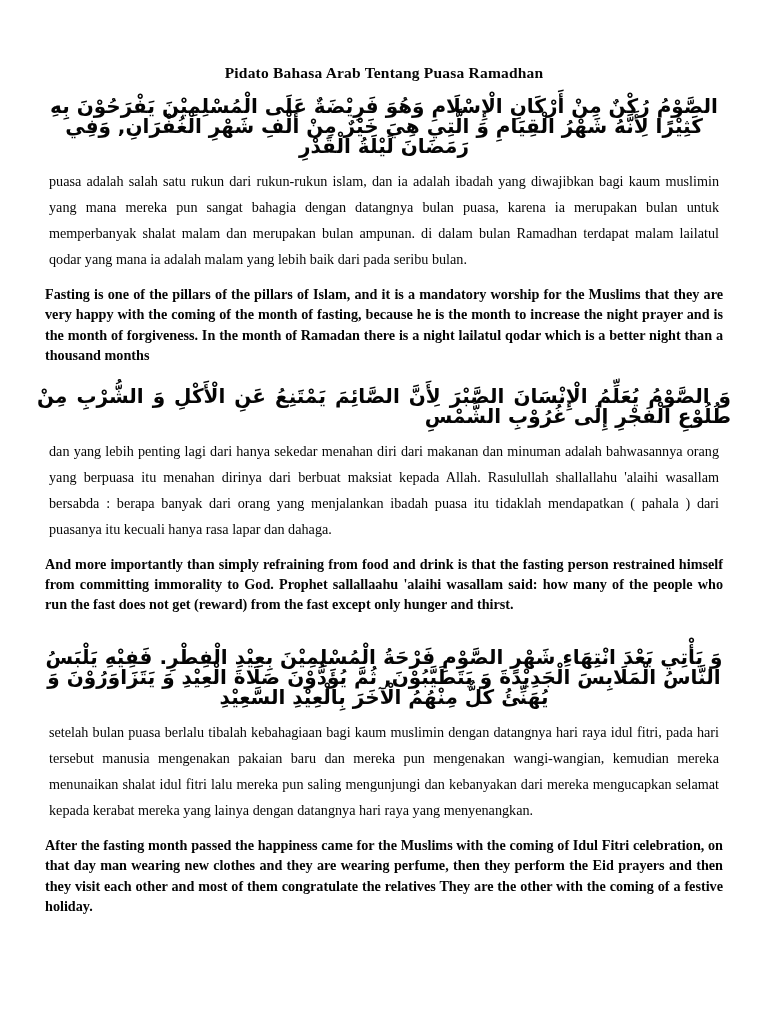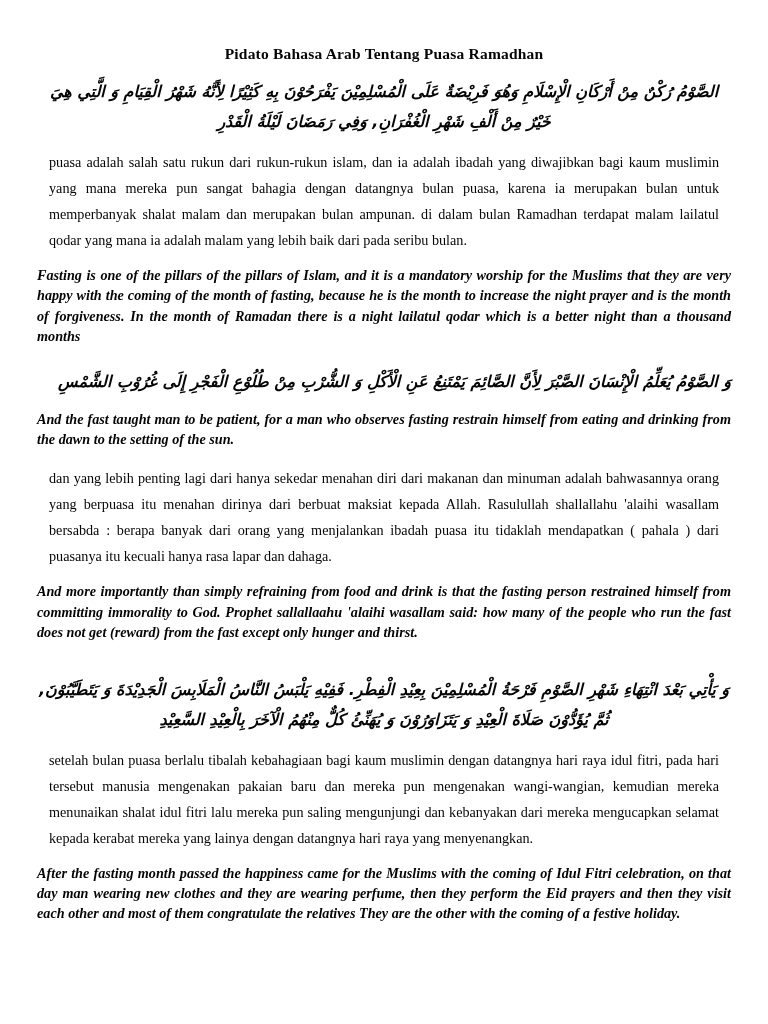--- a/index.html
+++ b/index.html
@@ -11,55 +11,53 @@
     width: 768px;
     height: 1024px;
     overflow: hidden;
     color: #050505;
     font-family: "Liberation Serif", serif;
   }
   .page {
     box-sizing: border-box;
     width: 768px;
     height: 1024px;
-    padding: 45px 37px 0 37px;
+    padding: 64px 37px 0 37px;
     background: #ffffff;
   }
   .doc-title {
     font-size: 15.5px;
     font-weight: bold;
     text-align: center;
     margin: 0 0 14px 0;
     letter-spacing: 0.2px;
   }
   .arabic {
     font-family: "DejaVu Sans", sans-serif;
     direction: rtl;
     unicode-bidi: embed;
     font-weight: bold;
-    font-size: 16px;
-    line-height: 30px;
+    font-size: 20px;
+    line-height: 20px;
     margin: 0 0 12px 0;
-    font-style: italic;
   }
   .arabic.center  { text-align: center; }
   .arabic.justify { text-align: justify; margin-top: 20px; }
   .indo {
     font-size: 14.2px;
     line-height: 26px;
     text-align: justify;
     margin: 12px;
   }
   .eng {
     font-size: 14.2px;
     line-height: 20.4px;
     text-align: justify;
     font-weight: bold;
-    font-style: italic;
-    margin: 0;
+    margin: 8px;
   }
   .sect-1 .eng { margin-bottom: 8px; }
   .sect-2 .eng { margin-bottom: 16px; }
   .sect-3 .eng { margin-bottom: 32px; }
   .sect-4 .eng { margin-bottom: 0; }
 </style>
 </head>
 <body>
 
 <div class="page">
@@ -67,21 +65,20 @@
   <h1 class="doc-title">Pidato Bahasa Arab Tentang Puasa Ramadhan</h1>
 
   <section class="sect-1">
     <p class="arabic center" dir="rtl" lang="ar">الصَّوْمُ رُكْنٌ مِنْ أَرْكَانِ الْإِسْلَامِ وَهُوَ فَرِيْضَةٌ عَلَى الْمُسْلِمِيْنَ يَفْرَحُوْنَ بِهِ كَثِيْرًا لِأَنَّهُ شَهْرُ الْقِيَامِ وَ الَّتِي هِيَ خَيْرٌ مِنْ أَلْفِ شَهْرِ الْغُفْرَانِ, وَفِي رَمَضَانَ لَيْلَةُ الْقَدْرِ</p>
     <p class="indo" lang="id">puasa adalah salah satu rukun dari rukun-rukun islam, dan ia adalah ibadah yang diwajibkan bagi kaum muslimin yang mana mereka pun sangat bahagia dengan datangnya bulan puasa, karena ia merupakan bulan untuk memperbanyak shalat malam dan merupakan bulan ampunan. di dalam bulan Ramadhan terdapat malam lailatul qodar yang mana ia adalah malam yang lebih baik dari pada seribu bulan.</p>
     <p class="eng" lang="en">Fasting is one of the pillars of the pillars of Islam, and it is a mandatory worship for the Muslims that they are very happy with the coming of the month of fasting, because he is the month to increase the night prayer and is the month of forgiveness. In the month of Ramadan there is a night lailatul qodar which is a better night than a thousand months</p>
   </section>
 
   <section class="sect-2">
     <p class="arabic justify" dir="rtl" lang="ar">وَ الصَّوْمُ يُعَلِّمُ الْإِنْسَانَ الصَّبْرَ لِأَنَّ الصَّائِمَ يَمْتَنِعُ عَنِ الْأَكْلِ وَ الشُّرْبِ مِنْ طُلُوْعِ الْفَجْرِ إِلَى غُرُوْبِ الشَّمْسِ</p>
-    <p class="eng" lang="en">And the fast taught man to be patient, for a man who observes fasting restrain himself from eating and drinking from the dawn to the setting of the sun.</p>
   </section>
 
   <section class="sect-3">
     <p class="indo" lang="id">dan yang lebih penting lagi dari hanya sekedar menahan diri dari makanan dan minuman adalah bahwasannya orang yang berpuasa itu menahan dirinya dari berbuat maksiat kepada Allah. Rasulullah shallallahu 'alaihi wasallam bersabda : berapa banyak dari orang yang menjalankan ibadah puasa itu tidaklah mendapatkan ( pahala ) dari puasanya itu kecuali hanya rasa lapar dan dahaga.</p>
     <p class="eng" lang="en">And more importantly than simply refraining from food and drink is that the fasting person restrained himself from committing immorality to God. Prophet sallallaahu 'alaihi wasallam said: how many of the people who run the fast does not get (reward) from the fast except only hunger and thirst.</p>
   </section>
 
   <section class="sect-4">
     <p class="arabic center" dir="rtl" lang="ar">وَ يَأْتِي بَعْدَ انْتِهَاءِ شَهْرِ الصَّوْمِ فَرْحَةُ الْمُسْلِمِيْنَ بِعِيْدِ الْفِطْرِ. فَفِيْهِ يَلْبَسُ النَّاسُ الْمَلَابِسَ الْجَدِيْدَةَ وَ يَتَطَيَّبُوْنَ, ثُمَّ يُؤَدُّوْنَ صَلَاةَ الْعِيْدِ وَ يَتَزَاوَرُوْنَ وَ يُهَنِّئُ كُلٌّ مِنْهُمُ الْآخَرَ بِالْعِيْدِ السَّعِيْدِ</p>
     <p class="indo" lang="id">setelah bulan puasa berlalu tibalah kebahagiaan bagi kaum muslimin dengan datangnya hari raya idul fitri, pada hari tersebut manusia mengenakan pakaian baru dan mereka pun mengenakan wangi-wangian, kemudian mereka menunaikan shalat idul fitri lalu mereka pun saling mengunjungi dan kebanyakan dari mereka mengucapkan selamat kepada kerabat mereka yang lainya dengan datangnya hari raya yang menyenangkan.</p>

